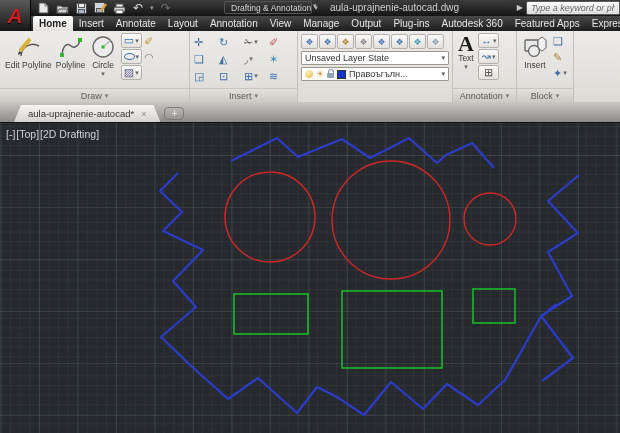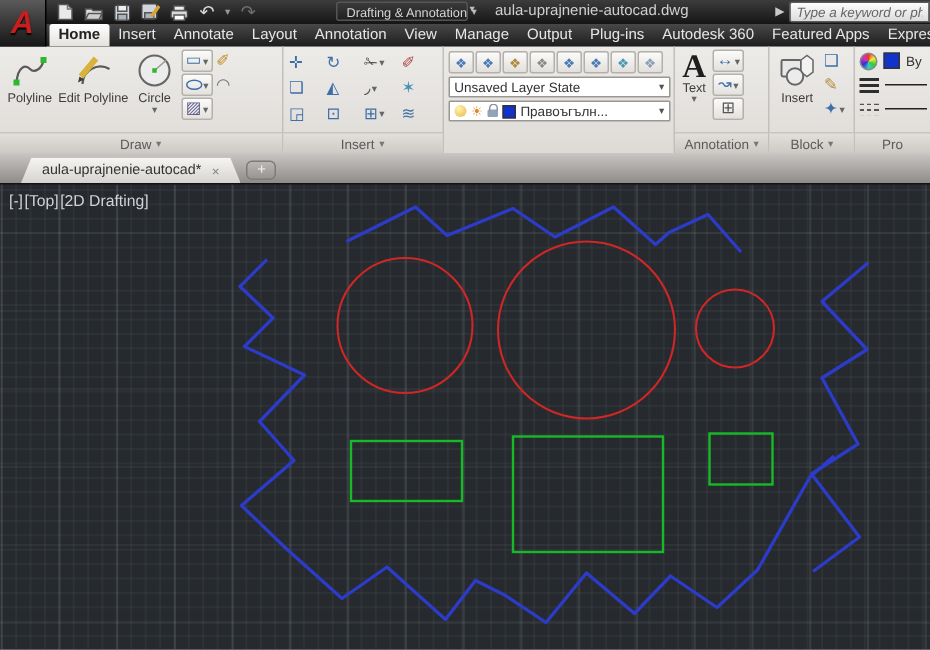--- a/index.html
+++ b/index.html
@@ -196,34 +196,34 @@
     <div class="rtab">Autodesk 360</div>
     <div class="rtab">Featured Apps</div>
     <div class="rtab">Express Tools</div>
   </div>
 
   <div class="ribbon">
 
     <div class="panel" style="width:190px">
       <div class="pbody">
         <div class="bigbtn">
+          <svg width="30" height="26" viewBox="0 0 30 26">
+              <path d="M8 22 A12 12 0 0 1 26 12" fill="none" stroke="#5a5a5a" stroke-width="1.5"></path>
+              <line x1="7" y1="17" x2="17" y2="5" stroke="#d8b23a" stroke-width="4"></line>
+              <path d="M5 21l4-2-3-2z" fill="#3c3c3c"></path>
+            </svg>
+          <span>Edit Polyline</span>
+        </div>
+        <div class="bigbtn">
           <svg width="26" height="26" viewBox="0 0 26 26">
               <path d="M4 21 C5 10 10 9 13 12 C16 15 21 12 22 6" fill="none" stroke="#5a5a5a" stroke-width="1.5"></path>
               <rect x="2" y="19" width="4" height="4" fill="#2db82d"></rect>
               <rect x="20" y="4" width="4" height="4" fill="#2db82d"></rect>
             </svg>
           <span>Polyline</span>
-        </div>
-        <div class="bigbtn">
-          <svg width="30" height="26" viewBox="0 0 30 26">
-              <path d="M8 22 A12 12 0 0 1 26 12" fill="none" stroke="#5a5a5a" stroke-width="1.5"></path>
-              <line x1="7" y1="17" x2="17" y2="5" stroke="#d8b23a" stroke-width="4"></line>
-              <path d="M5 21l4-2-3-2z" fill="#3c3c3c"></path>
-            </svg>
-          <span>Edit Polyline</span>
         </div>
         <div class="bigbtn">
           <svg width="27" height="26" viewBox="0 0 27 26">
               <circle cx="13" cy="13" r="10" fill="#ececec" stroke="#666" stroke-width="1.4"></circle>
               <line x1="13" y1="13" x2="21" y2="6" stroke="#999"></line>
               <rect x="11.5" y="11.5" width="3" height="3" fill="#2db82d"></rect>
             </svg>
           <span>Circle</span>
           <span class="caret">▾</span>
         </div>
@@ -402,42 +402,20 @@
             <span class="caret-s">▾</span>
           </div>
         </div>
       </div>
       <div class="plabel">
         <span>Block</span>
         <span class="pc">▾</span>
       </div>
     </div>
 
-    <div class="panel" style="flex:1; border-right:none">
-      <div class="pbody">
-        <div class="props-col">
-          <div class="prow">
-            <span class="wheel"></span>
-            <span class="swatch" style="width:11px;height:11px"></span>
-            <span class="bytext">By</span>
-          </div>
-          <div class="prow">
-            <span class="lwicon"></span>
-            <span class="longline"></span>
-          </div>
-          <div class="prow">
-            <span class="lticon"></span>
-            <span class="longline"></span>
-          </div>
-        </div>
-      </div>
-      <div class="plabel">
-        <span>Pro</span>
-      </div>
-    </div>
   </div>
 
   <div class="filetabbar">
     <div class="filetab">
       <span>aula-uprajnenie-autocad*</span>
       <span class="x">×</span>
     </div>
     <div class="newtab">+</div>
   </div>
 

